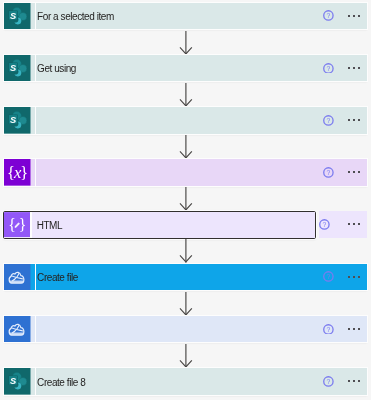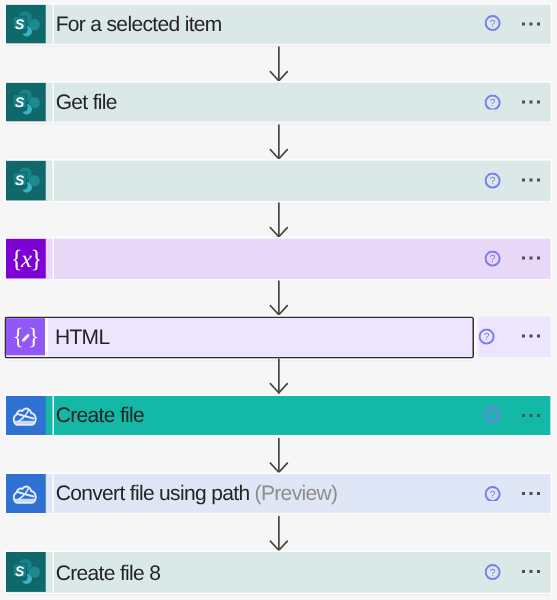--- a/index.html
+++ b/index.html
@@ -19,21 +19,21 @@
             box-sizing:border-box;}
 
   .icon{position:absolute;left:0;top:0;width:26.5px;height:26.6px;overflow:hidden;}
   .card.sel .icon{left:0;top:0;width:26.15px;height:25.4px;}
   .icon svg{display:block;width:100%;height:100%;}
 
   .sep{position:absolute;top:0;bottom:0;left:30.5px;width:1.2px;background:#fdfdfd;}
   .card.sel .sep{left:26.15px;width:1.2px;}
 
   .label{position:absolute;left:33.1px;top:50%;transform:translateY(-50%);margin-top:0.4px;
-         font-size:14px;letter-spacing:-0.44px;color:#252423;white-space:nowrap;line-height:11px;}
+         font-size:10px;letter-spacing:-0.44px;color:#252423;white-space:nowrap;line-height:11px;}
   .card.sel .label{left:32.45px;}
   .label .prev{color:#8f8d8b;}
   .help{position:absolute;top:50%;margin-top:-5.6px;left:319.2px;width:10.8px;height:10.8px;}
   .help svg{display:block;width:100%;height:100%;}
   .dots{position:absolute;top:50%;margin-top:-1px;left:344.15px;width:12.9px;height:2px;}
   .dots i{position:absolute;top:0;width:2px;height:2px;background:#4f4e53;display:block;}
   .dots i:nth-child(1){left:0;}
   .dots i:nth-child(2){left:5.05px;}
   .dots i:nth-child(3){left:10.1px;}
 
@@ -97,21 +97,21 @@
         <circle cx="11.6" cy="16.66" r="2.61" fill="#000" stroke="#000" stroke-width="0.5"></circle>
           </mask>
       <circle cx="13.85" cy="17.9" r="3.52" fill="none" stroke="#0f6568" stroke-width="0.4"></circle>
       <rect x="0" y="0" width="26.5" height="26.6" fill="#38b4c2" mask="url(#mu3)"></rect>
       <rect x="4.3" y="7.5" width="9.6" height="9.6" rx="0.8" fill="#0c6165"></rect>
       <rect x="4.9" y="8.1" width="8.4" height="8.4" rx="0.5" fill="#157f85"></rect>
       <text x="9.1" y="16.2" font-family="'Liberation Sans',sans-serif" font-size="9.3" font-weight="bold" font-style="italic" fill="#ffffff" text-anchor="middle">S</text>
     </svg>
       </div>
       <div class="sep"></div>
-      <div class="label">Get file</div>
+      <div class="label">Get using</div>
       <div class="help">
         <svg viewBox="0 0 10.4 10.4" xmlns="http://www.w3.org/2000/svg">
       <circle cx="5.2" cy="5.2" r="4.5" fill="none" stroke="#7b7bef" stroke-width="1.25"></circle>
       <text x="5.25" y="7.7" font-family="'Liberation Sans',sans-serif" font-size="6.6" fill="#7b7bef" text-anchor="middle">?</text>
     </svg>
       </div>
       <div class="dots">
         <i></i>
         <i></i>
         <i></i>
@@ -210,21 +210,21 @@
         <i></i>
         <i></i>
       </div>
     </div>
     <div class="arrow" style="top: 239.3px; height: 23.4px;">
       <svg viewBox="0 0 11.8 24" preserveAspectRatio="none" xmlns="http://www.w3.org/2000/svg">
       <path d="M5.9 0 V24" stroke="#484644" stroke-width="1.15" fill="none" vector-effect="non-scaling-stroke"></path>
       <path d="M0.35 17.3 L5.9 23.45 L11.45 17.3" stroke="#484644" stroke-width="1.15" fill="none" stroke-linecap="square" vector-effect="non-scaling-stroke"></path>
     </svg>
     </div>
-    <div class="card" style="top: 263.6px; background: #14b8a6;">
+    <div class="card" style="top: 263.6px; background: #0ea5e9;">
       <div class="icon">
         <svg viewBox="0 0 26.5 26.6" xmlns="http://www.w3.org/2000/svg">
       <rect x="0" y="0" width="26.5" height="26.6" fill="#2e71d2"></rect>
       <g transform="translate(11.95,13.6) scale(0.784,1.055) translate(-11.5,-13.5)">
       <clipPath id="cu15">
               <path d="M5.9 18.85 A3.35 3.35 0 0 1 5.15 12.35 A3.45 3.45 0 0 1 10.1 10.15 A4.45 4.45 0 0 1 17.75 11.55 A3.45 3.45 0 0 1 18.1 18.85 Z"></path>
             </clipPath>
       <g clip-path="url(#cu15)">
         <path d="M3 16.3 h18 v5 h-18 z" fill="#c5d8f6"></path>
         <g fill="none" stroke="#e4edfc" stroke-width="1.2" stroke-linecap="round" vector-effect="non-scaling-stroke">
@@ -269,21 +269,20 @@
         <g fill="none" stroke="#e4edfc" stroke-width="1.2" stroke-linecap="round" vector-effect="non-scaling-stroke">
           <path d="M4.4 11.5 Q12.4 13.6 19.9 14.8"></path>
           <path d="M16.1 7.8 Q14.2 13.4 6.9 16.6"></path>
         </g>
       </g>
       <path d="M5.9 18.85 A3.35 3.35 0 0 1 5.15 12.35 A3.45 3.45 0 0 1 10.1 10.15 A4.45 4.45 0 0 1 17.75 11.55 A3.45 3.45 0 0 1 18.1 18.85 Z" fill="none" stroke="#e4edfc" stroke-width="1.25" stroke-linejoin="round" vector-effect="non-scaling-stroke"></path>
       </g>
     </svg>
       </div>
       <div class="sep"></div>
-      <div class="label">Convert file using path <span class="prev">(Preview)</span></div>
       <div class="help">
         <svg viewBox="0 0 10.4 10.4" xmlns="http://www.w3.org/2000/svg">
       <circle cx="5.2" cy="5.2" r="4.5" fill="none" stroke="#7b7bef" stroke-width="1.25"></circle>
       <text x="5.25" y="7.7" font-family="'Liberation Sans',sans-serif" font-size="6.6" fill="#7b7bef" text-anchor="middle">?</text>
     </svg>
       </div>
       <div class="dots">
         <i></i>
         <i></i>
         <i></i>

